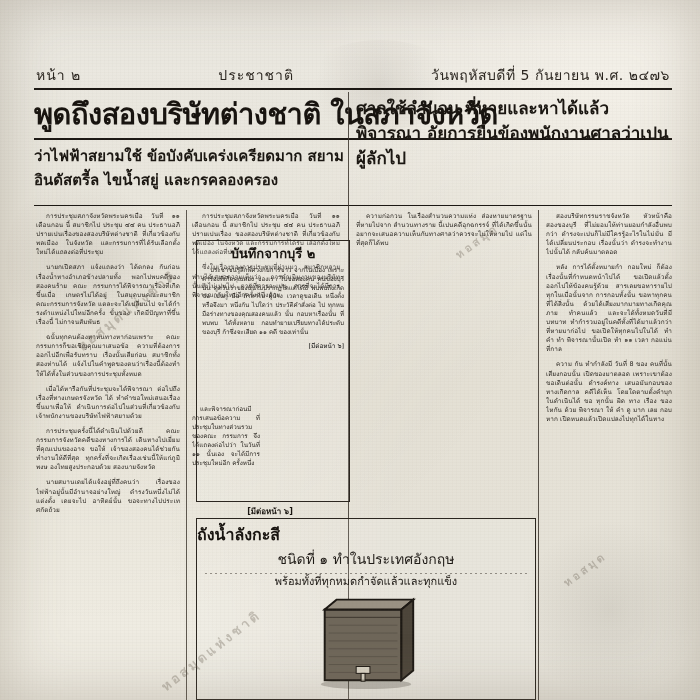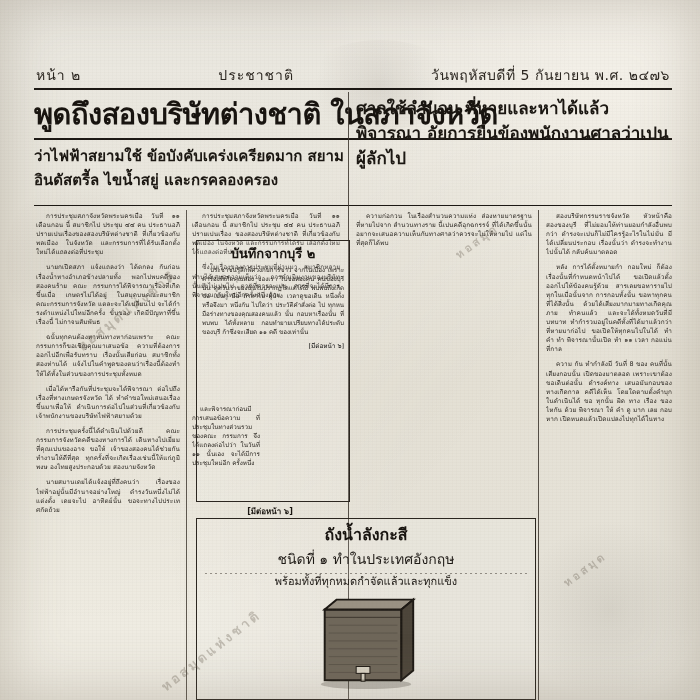--- a/index.html
+++ b/index.html
@@ -168,21 +168,20 @@
     left: 196px;
     top: 518px;
     width: 340px;
     height: 182px;
     border: 1px solid #2a251f;
     background: rgba(255,255,255,0.1);
     box-sizing: border-box;
     overflow: hidden;
   }
   #ad-box .ad-title {
-    text-align: center;
     font-size: 16px;
     font-weight: bold;
     color: #17130f;
     margin-top: 6px;
     line-height: 20px;
   }
   #ad-box .ad-sub1 {
     text-align: center;
     font-size: 14px;
     color: #1e1a16;

